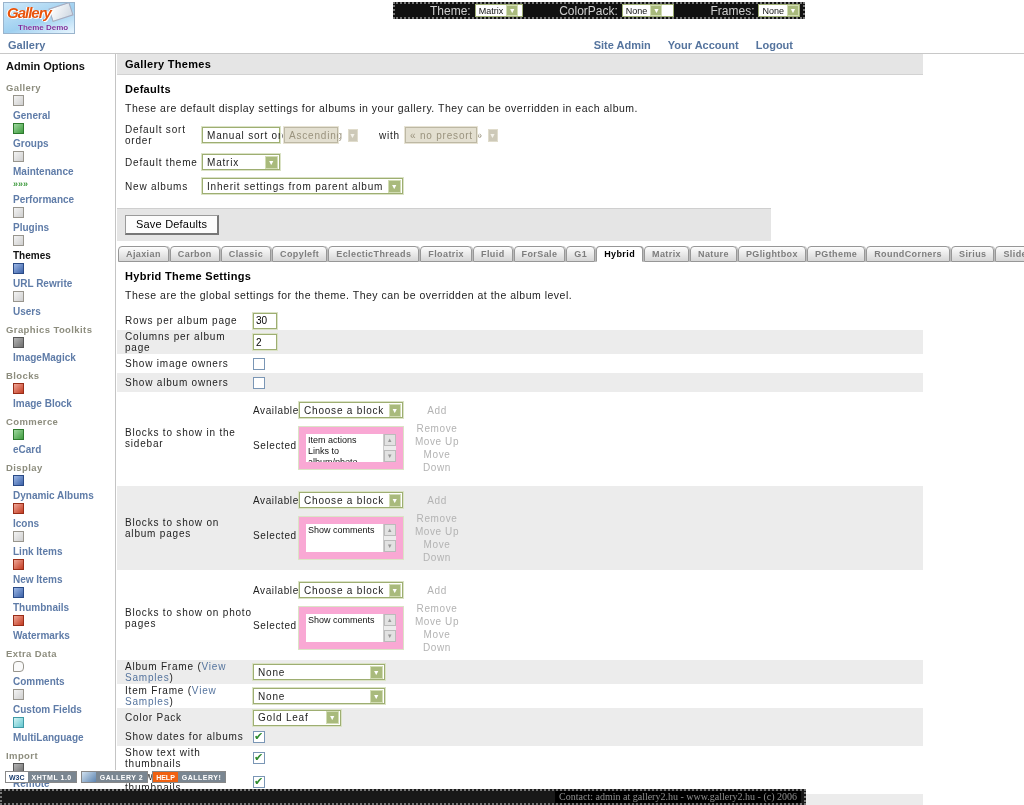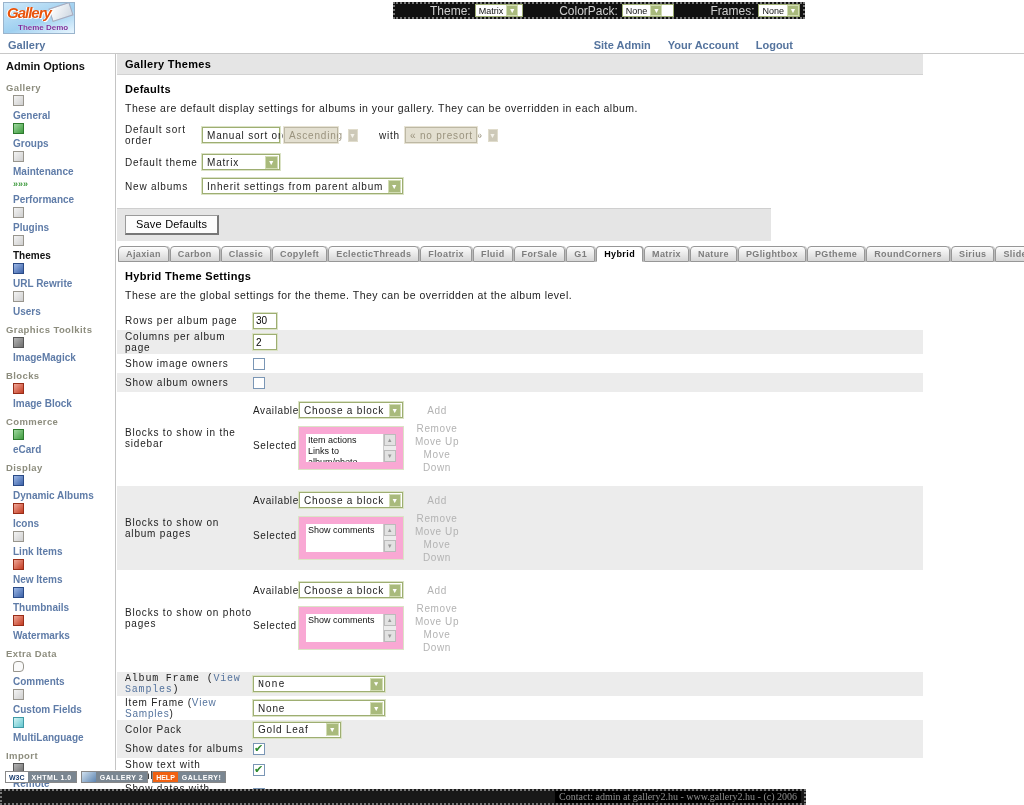--- a/index.html
+++ b/index.html
@@ -410,21 +410,21 @@
           </div>
         </div>
         <span class="actlink">
           <span style="display:block;">Remove</span>
           <span style="display:block;">Move Up</span>
           <span style="display:block;">Move Down</span>
         </span>
       </div>
     </div>
 
-    <div class="srow alt" style="margin-top:12px;font-family:Liberation Mono, monospace;">
+    <div class="srow alt" style="margin-top:0;">
       <span class="slbl"><span>Album Frame</span> <span>(</span><span class="linklbl">View Samples</span><span>)</span></span>
       <span class="gsel" style="width:132px;">
         <span class="txt">None</span>
         <span class="arr">▼</span>
       </span>
     </div>
     <div class="srow">
       <span class="slbl"><span>Item Frame</span> <span>(</span><span class="linklbl">View Samples</span><span>)</span></span>
       <span class="gsel" style="width:132px;">
         <span class="txt">None</span>

